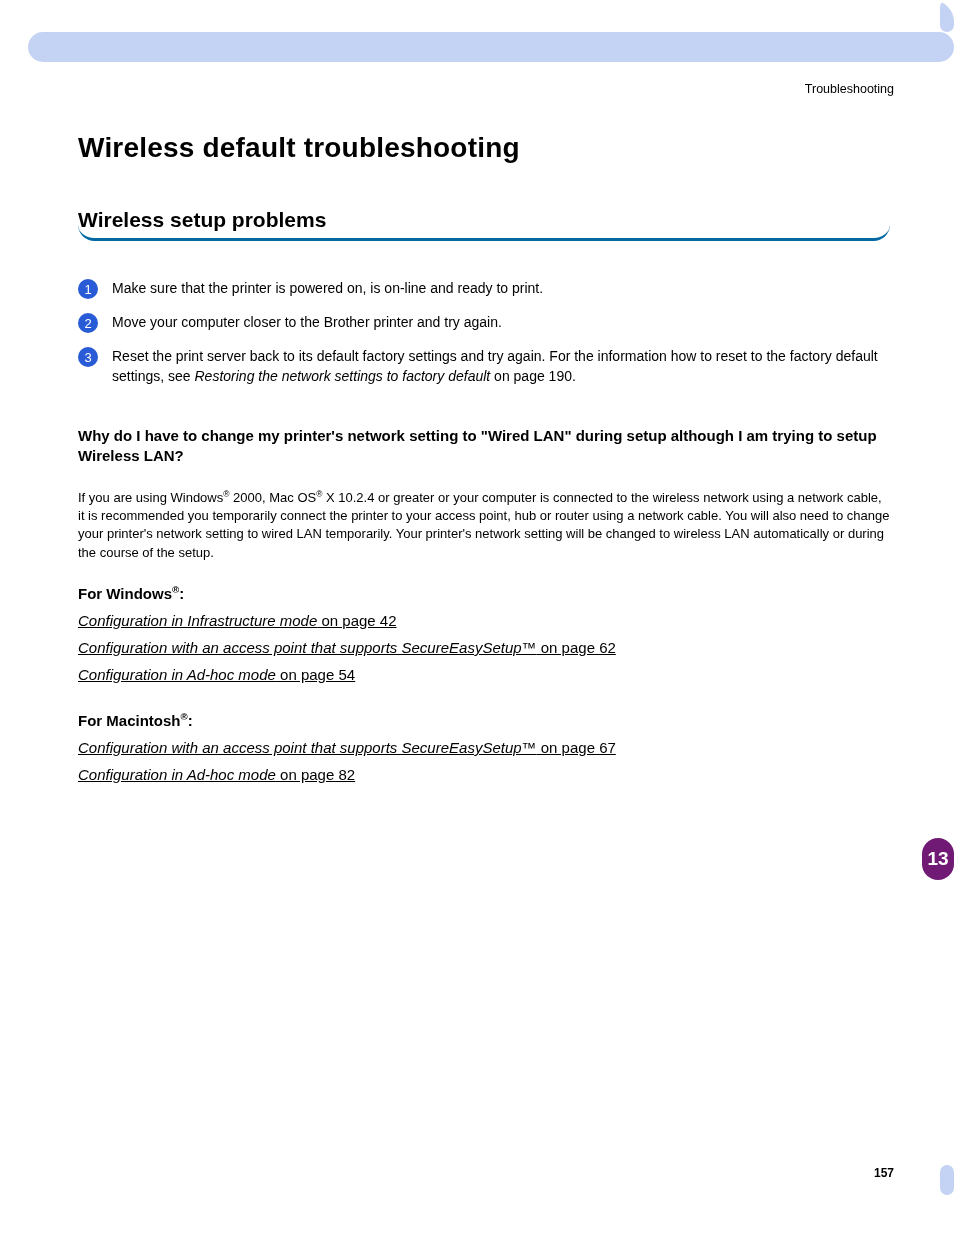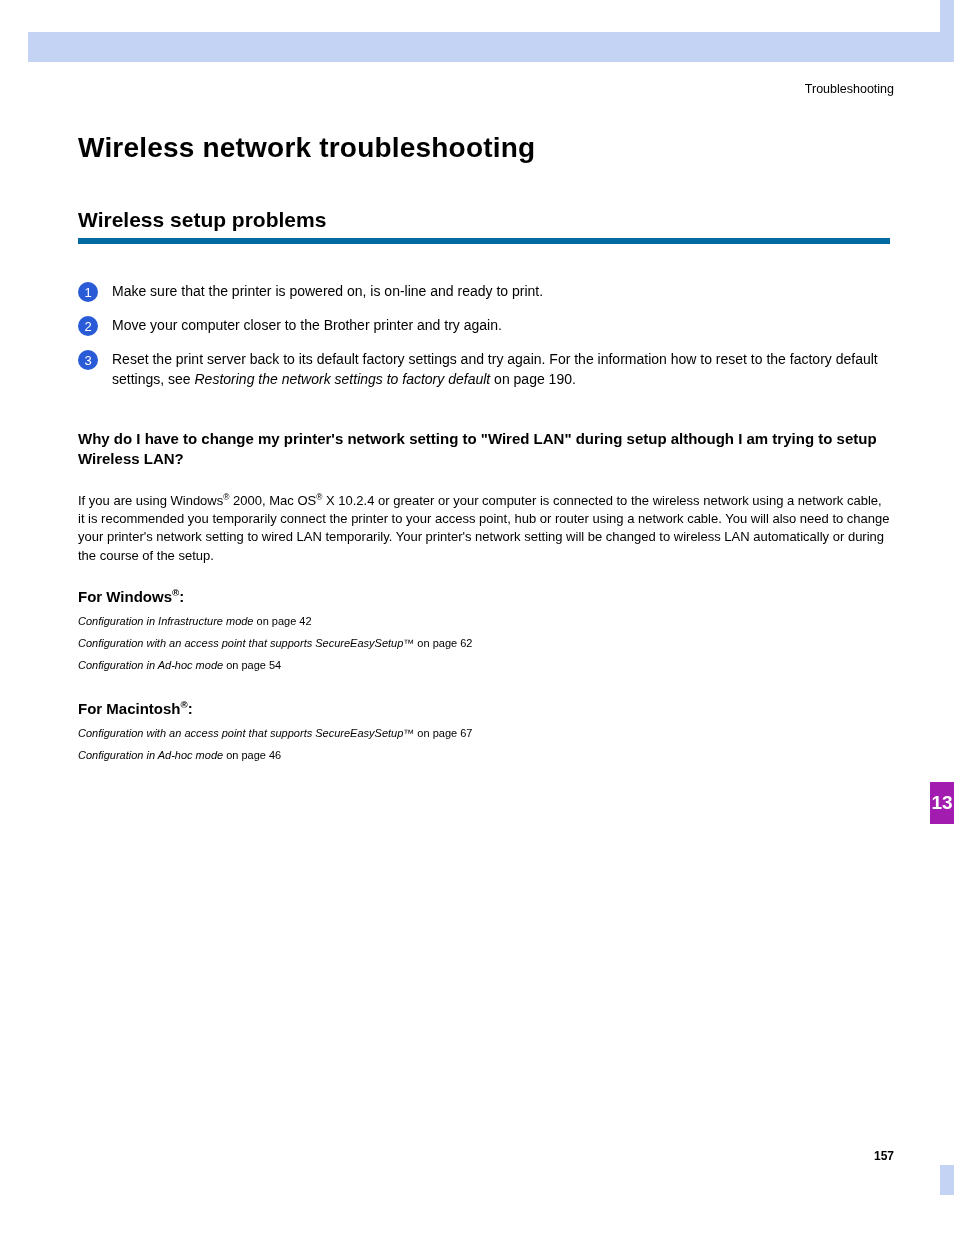--- a/index.html
+++ b/index.html
@@ -1,48 +1,48 @@
 <!DOCTYPE html>
 <html><head>
 <meta charset="utf-8">
 <style>
-  * { box-sizing: border-box; margin: 0; padding: 0; }
+  * { box-sizing: border-box; margin: 0; padding: 0; border-radius: 22px; }
   html, body { width: 954px; height: 1235px; background: #ffffff; font-family: Arial, Helvetica, sans-serif; color: #000; }
   .page { position: relative; width: 954px; height: 1235px; }
   .top-band { position: absolute; top: 32px; left: 28px; right: 0; height: 30px; background: #c4d2f4; }
   .right-stripe-top { position: absolute; top: 0; right: 0; width: 14px; height: 32px; background: #c4d2f4; }
   .header-label { position: absolute; top: 82px; right: 60px; font-size: 12.5px; color: #000; }
   .content { position: absolute; top: 132px; left: 78px; width: 812px; }
   h1 { font-size: 28px; font-weight: bold; margin-bottom: 44px; letter-spacing: 0.2px; }
-  h2 { font-size: 21px; font-weight: bold; padding-bottom: 6px; border-bottom: 6px solid #0369a1; margin-bottom: 38px; }
+  h2 { font-size: 21px; font-weight: bold; padding-bottom: 6px; border-bottom: 3px solid #0369a1; margin-bottom: 38px; }
   .bold-para { font-size: 15px; font-weight: bold; line-height: 1.35; margin-bottom: 22px; }
   .step { display: flex; align-items: flex-start; margin-bottom: 14px; }
   .badge { flex: 0 0 auto; width: 20px; height: 20px; border-radius: 50%; background: #2a5bd7; color: #fff; font-size: 13px; font-weight: normal; display: flex; align-items: center; justify-content: center; margin-right: 14px; margin-top: 0px; }
   .step-text { font-size: 14px; line-height: 1.4; flex: 1; }
   .italic { font-style: italic; }
   .sup { font-size: 0.65em; vertical-align: super; }
   .section-gap { height: 26px; }
   .para { font-size: 13px; line-height: 1.4; margin-bottom: 22px; }
   .subhead { font-size: 15px; font-weight: bold; margin-bottom: 10px; }
-  .ref-line { font-size: 11px; margin-bottom: 10px; }
+  .ref-line { font-size: 15px; margin-bottom: 10px; text-decoration: underline; }
   .ref-line .title { font-style: italic; }
-  .chapter-tab { position: absolute; right: 0; top: 782px; width: 24px; height: 42px; background: #a21caf; color: #fff; font-size: 19px; font-weight: bold; display: flex; align-items: center; justify-content: center; }
-  .page-number { position: absolute; right: 60px; bottom: 72px; font-size: 12px; font-weight: bold; }
+  .chapter-tab { position: absolute; right: 0; top: 838px; width: 32px; height: 42px; background: #701a75; color: #fff; font-size: 19px; font-weight: bold; display: flex; align-items: center; justify-content: center; }
+  .page-number { position: absolute; right: 60px; bottom: 55px; font-size: 12px; font-weight: bold; }
   .bottom-stripe { position: absolute; right: 0; bottom: 40px; width: 14px; height: 30px; background: #c4d2f4; }
 </style>
 </head>
 <body>
 
 <div class="page">
   <div class="right-stripe-top"></div>
   <div class="top-band"></div>
   <div class="header-label">Troubleshooting</div>
 
   <div class="content">
-    <h1>Wireless network troubleshooting</h1>
+    <h1>Wireless default troubleshooting</h1>
     <h2>Wireless setup problems</h2>
 
 
     <div class="step">
       <div class="badge">1</div>
       <div class="step-text">Make sure that the printer is powered on, is on-line and ready to print.</div>
     </div>
     <div class="step">
       <div class="badge">2</div>
       <div class="step-text">Move your computer closer to the Brother printer and try again.</div>
@@ -68,19 +68,19 @@
     <p class="ref-line"><span class="title">Configuration in Infrastructure mode</span><span> on page 42</span></p>
     <p class="ref-line"><span class="title">Configuration with an access point that supports SecureEasySetup™</span><span> on page 62</span></p>
     <p class="ref-line"><span class="title">Configuration in Ad-hoc mode</span><span> on page 54</span></p>
 
     <div style="height:18px;"></div>
 
     <p class="subhead">
       <span>For Macintosh</span><span class="sup">®</span><span>:</span>
     </p>
     <p class="ref-line"><span class="title">Configuration with an access point that supports SecureEasySetup™</span><span> on page 67</span></p>
-    <p class="ref-line"><span class="title">Configuration in Ad-hoc mode</span><span> on page 46</span></p>
+    <p class="ref-line"><span class="title">Configuration in Ad-hoc mode</span><span> on page 82</span></p>
   </div>
 
   <div class="chapter-tab">13</div>
   <div class="page-number">157</div>
   <div class="bottom-stripe"></div>
 </div>
 
 </body></html>

